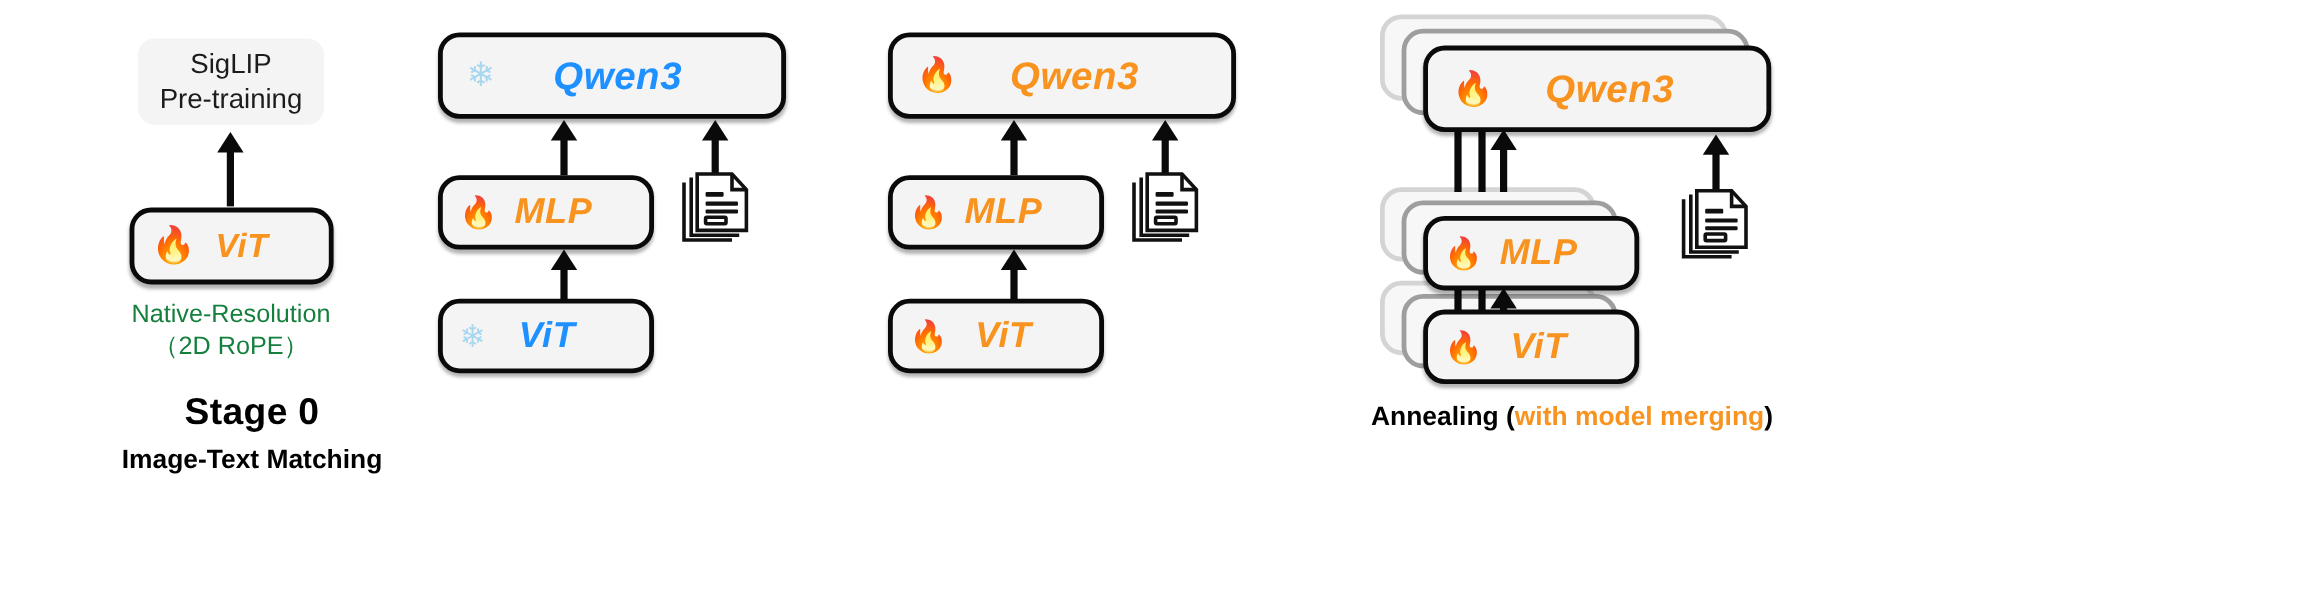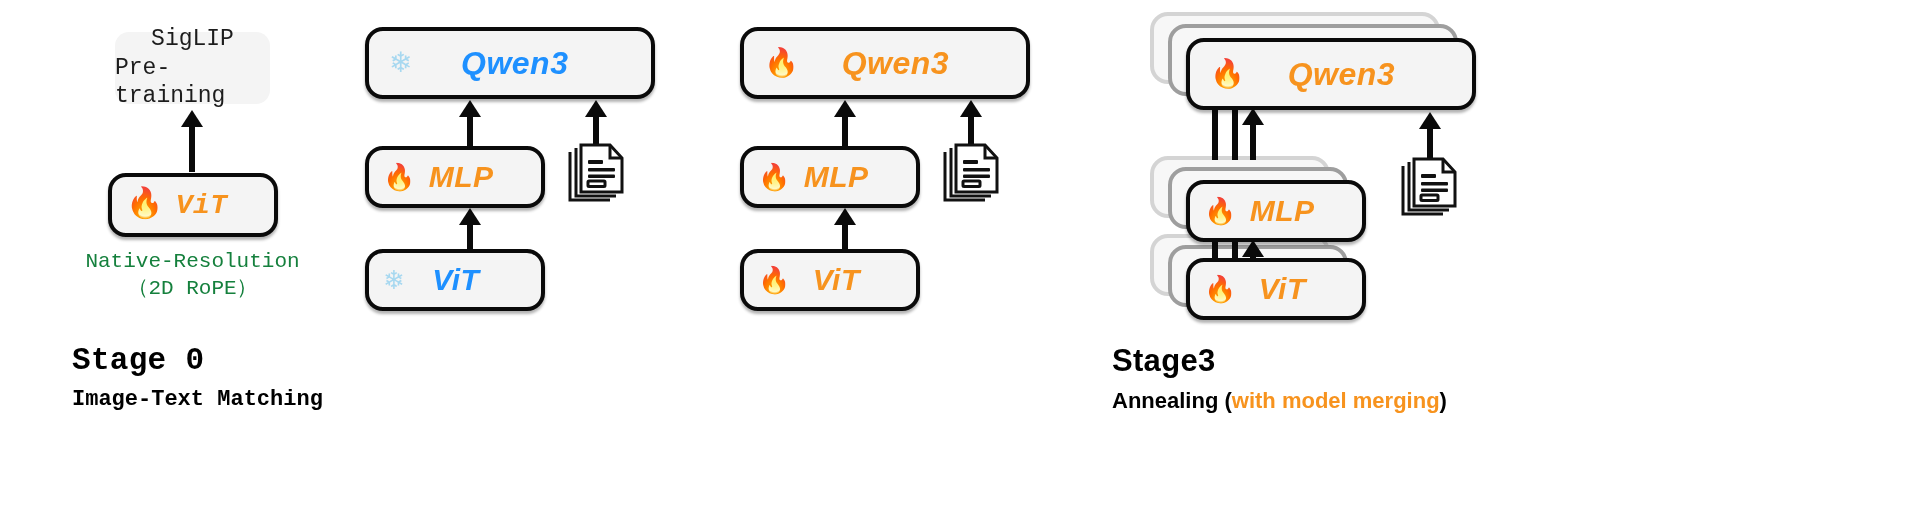--- a/index.html
+++ b/index.html
@@ -133,23 +133,23 @@
     text-align: center;
     font-size: 21px;
     line-height: 1.3;
     color: #15803d;
     z-index: 6;
   }
 
   
   .caption {
     position: absolute;
-    left: 12px;
+    left: 0;
     right: 0;
-    margin-top: 18px;
+    text-align: center;
   }
   .caption .cap-title {
     font-size: 31px;
     font-weight: bold;
     color: #000;
     letter-spacing: 0.3px;
     display: block;
   }
   .caption .cap-sub {
     font-size: 22px;
@@ -165,21 +165,21 @@
   .doc-icon {
     position: absolute;
     z-index: 6;
   }
 </style>
 </head>
 <body>
 
 <div id="diagram">
 
-  <div class="stage" style="left:60px; width:300px;font-family:Liberation Mono, monospace;">
+  <div class="stage" style="left:60px; width:300px;">
     <div class="stage-body">
 
       <div class="pill" style="left:55px; top:32px; width:155px; height:72px;">
         <span>SigLIP</span>
         <span>Pre-training</span>
       </div>
 
       <div class="arrow" style="left:120px; top:110px; width:24px; height:62px;">
         <div class="shaft" style="top:10px; height:52px;"></div>
         <div class="head"></div>
@@ -364,20 +364,19 @@
             <rect x="22" y="17" width="15" height="4" rx="1"></rect>
             <rect x="22" y="25" width="27" height="3.4" rx="1"></rect>
             <rect x="22" y="31.5" width="27" height="3.4" rx="1"></rect>
             <rect x="22" y="38" width="17" height="5.5" rx="1" fill="none" stroke="#111" stroke-width="3"></rect>
           </g>
         </svg>
       </div>
     </div>
 
     <div class="caption" style="top:325px;">
-      <span class="cap-title">Stage3</span>
       <span class="cap-sub">
         <span>Annealing (</span><span class="hl">with model merging</span><span>)</span>
       </span>
     </div>
   </div>
 
 </div>
 
 </body></html>

